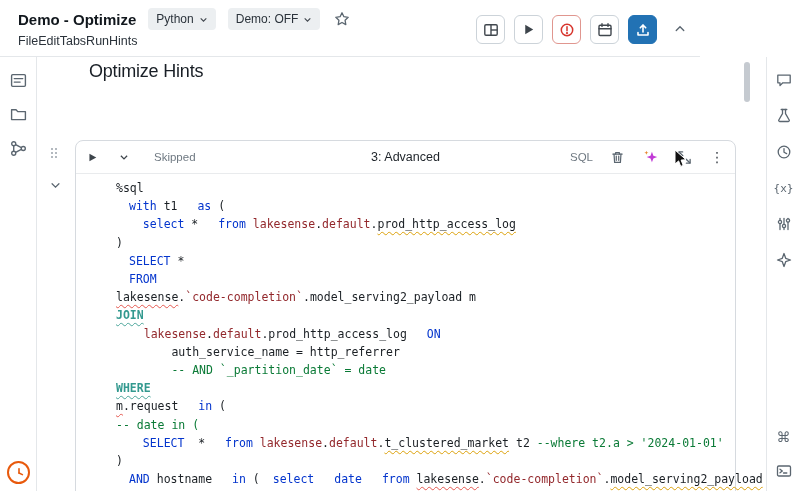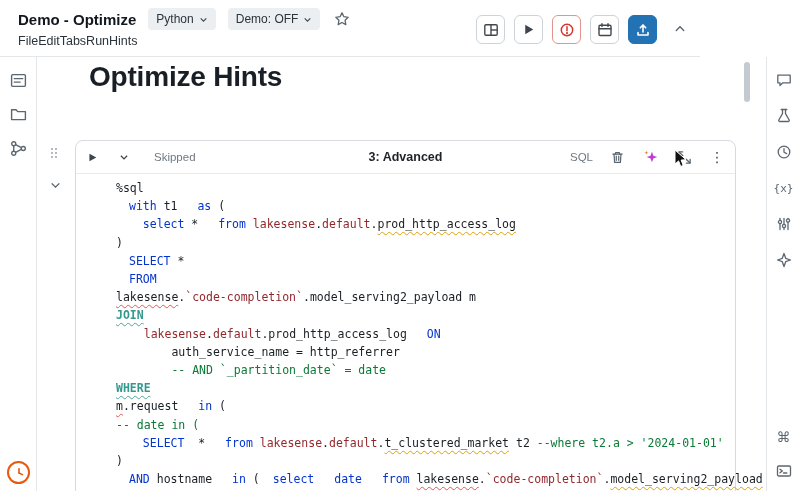--- a/index.html
+++ b/index.html
@@ -23,32 +23,32 @@
   .collapse-btn { position:absolute; top:21px; right:12px; background:none; border:none; padding:2px; cursor:pointer; display:flex; }
   
   .left-rail { position:absolute; top:57px; left:0; width:37px; bottom:0; background:#fff; border-right:1px solid #e4e7ea; display:flex; flex-direction:column; align-items:center; padding-top:13px; gap:14px; z-index:4; }
   .right-rail { position:absolute; top:57px; right:0; width:34px; bottom:0; background:#fff; border-left:1px solid #e4e7ea; display:flex; flex-direction:column; align-items:center; padding-top:13px; gap:16px; z-index:4; }
   .rail-btn { background:none; border:none; padding:2px; cursor:pointer; display:flex; align-items:center; justify-content:center; width:24px; height:20px; }
   .rail-text { font-family:"DejaVu Sans Mono", monospace; font-size:11px; color:#5b6670; }
   .rail-cmd { font-size:14px; color:#5b6670; font-family:"DejaVu Sans", sans-serif; }
   .rail-bottom { margin-top:auto; display:flex; flex-direction:column; align-items:center; gap:14px; padding-bottom:10px; }
   
   .main { position:absolute; top:57px; left:37px; right:34px; bottom:0; background:#fff; overflow:hidden; }
-  .page-heading { margin:4px 0 0 52px; font-size:28px; font-weight:700; color:#191f26; letter-spacing:-0.2px; }
+  .page-heading { margin:4px 0 0 52px; font-size:18px; font-weight:400; color:#191f26; letter-spacing:-0.2px; }
   .scroll-thumb { position:absolute; top:5px; right:16px; width:6px; height:40px; background:#c5cad0; border-radius:3px; cursor:pointer; }
   
   .cell-wrap { position:absolute; top:83px; left:38px; right:30px; }
   .gutter-drag { position:absolute; left:-24px; top:8px; display:grid; grid-template-columns:repeat(2,4px); grid-auto-rows:4px; cursor:grab; }
   .gutter-drag i { width:2.4px; height:2.4px; border-radius:50%; background:#9aa2aa; }
   .gutter-chevron { position:absolute; left:-27px; top:38px; background:none; border:none; padding:2px; cursor:pointer; display:flex; }
   .cell { position:relative; border:1px solid #d6dadf; border-radius:8px; background:#fff; min-height:400px; }
   .cell-header { position:relative; height:33px; display:flex; align-items:center; padding:0 10px; border-bottom:1px solid #e9ebed; }
   .ch-left { display:flex; align-items:center; gap:19px; }
   .ch-status { font-size:11.5px; color:#6f7982; margin-left:5px; }
-  .cell-title { position:absolute; left:50%; transform:translateX(-50%); font-size:12.5px; font-weight:700; color:#1d2329; white-space:nowrap; cursor:text; }
+  .cell-title { position:absolute; left:50%; transform:translateX(-50%); font-size:12.5px; font-weight:400; color:#1d2329; white-space:nowrap; cursor:text; }
   .ch-right { margin-left:auto; display:flex; align-items:center; gap:16px;justify-content:flex-end; }
   .ch-lang { font-size:11.5px; color:#6f7982; cursor:pointer; }
   .ghost-btn { background:none; border:none; padding:1px; cursor:pointer; display:flex; align-items:center; justify-content:center; }
   .kebab { font-size:14px; color:#40474e; line-height:1; }
   
   .code { padding:5px 8px 10px 40px; font-family:"DejaVu Sans Mono", monospace; font-size:11.5px; line-height:18.2px; white-space:pre; color:#1a1f24; cursor:text; }
   .code-line { min-height:18.2px; }
   .tk-plain  { color:#1a1f24; }
   .tk-kw     { color:#0435cd;margin-left:13px; }
   .tk-tbl    { color:#93282c; }

